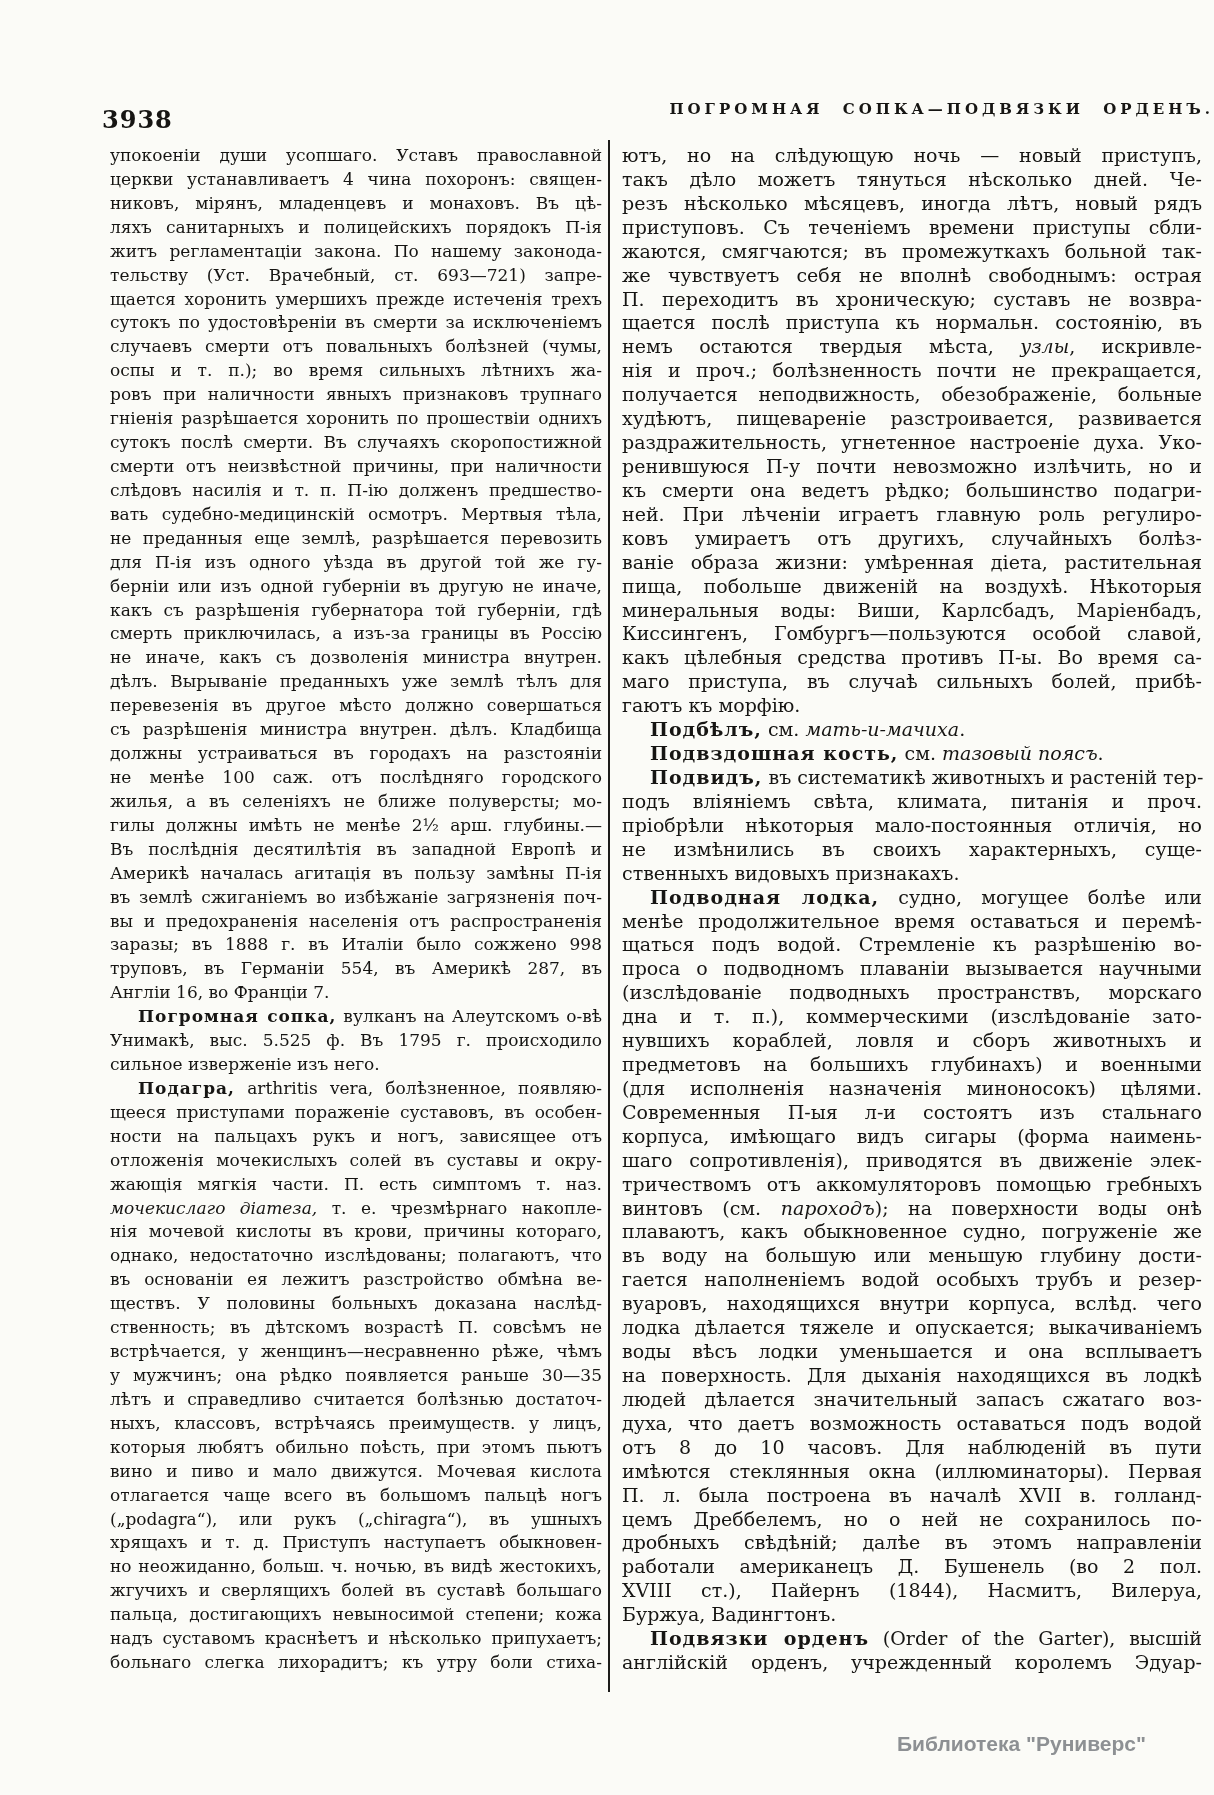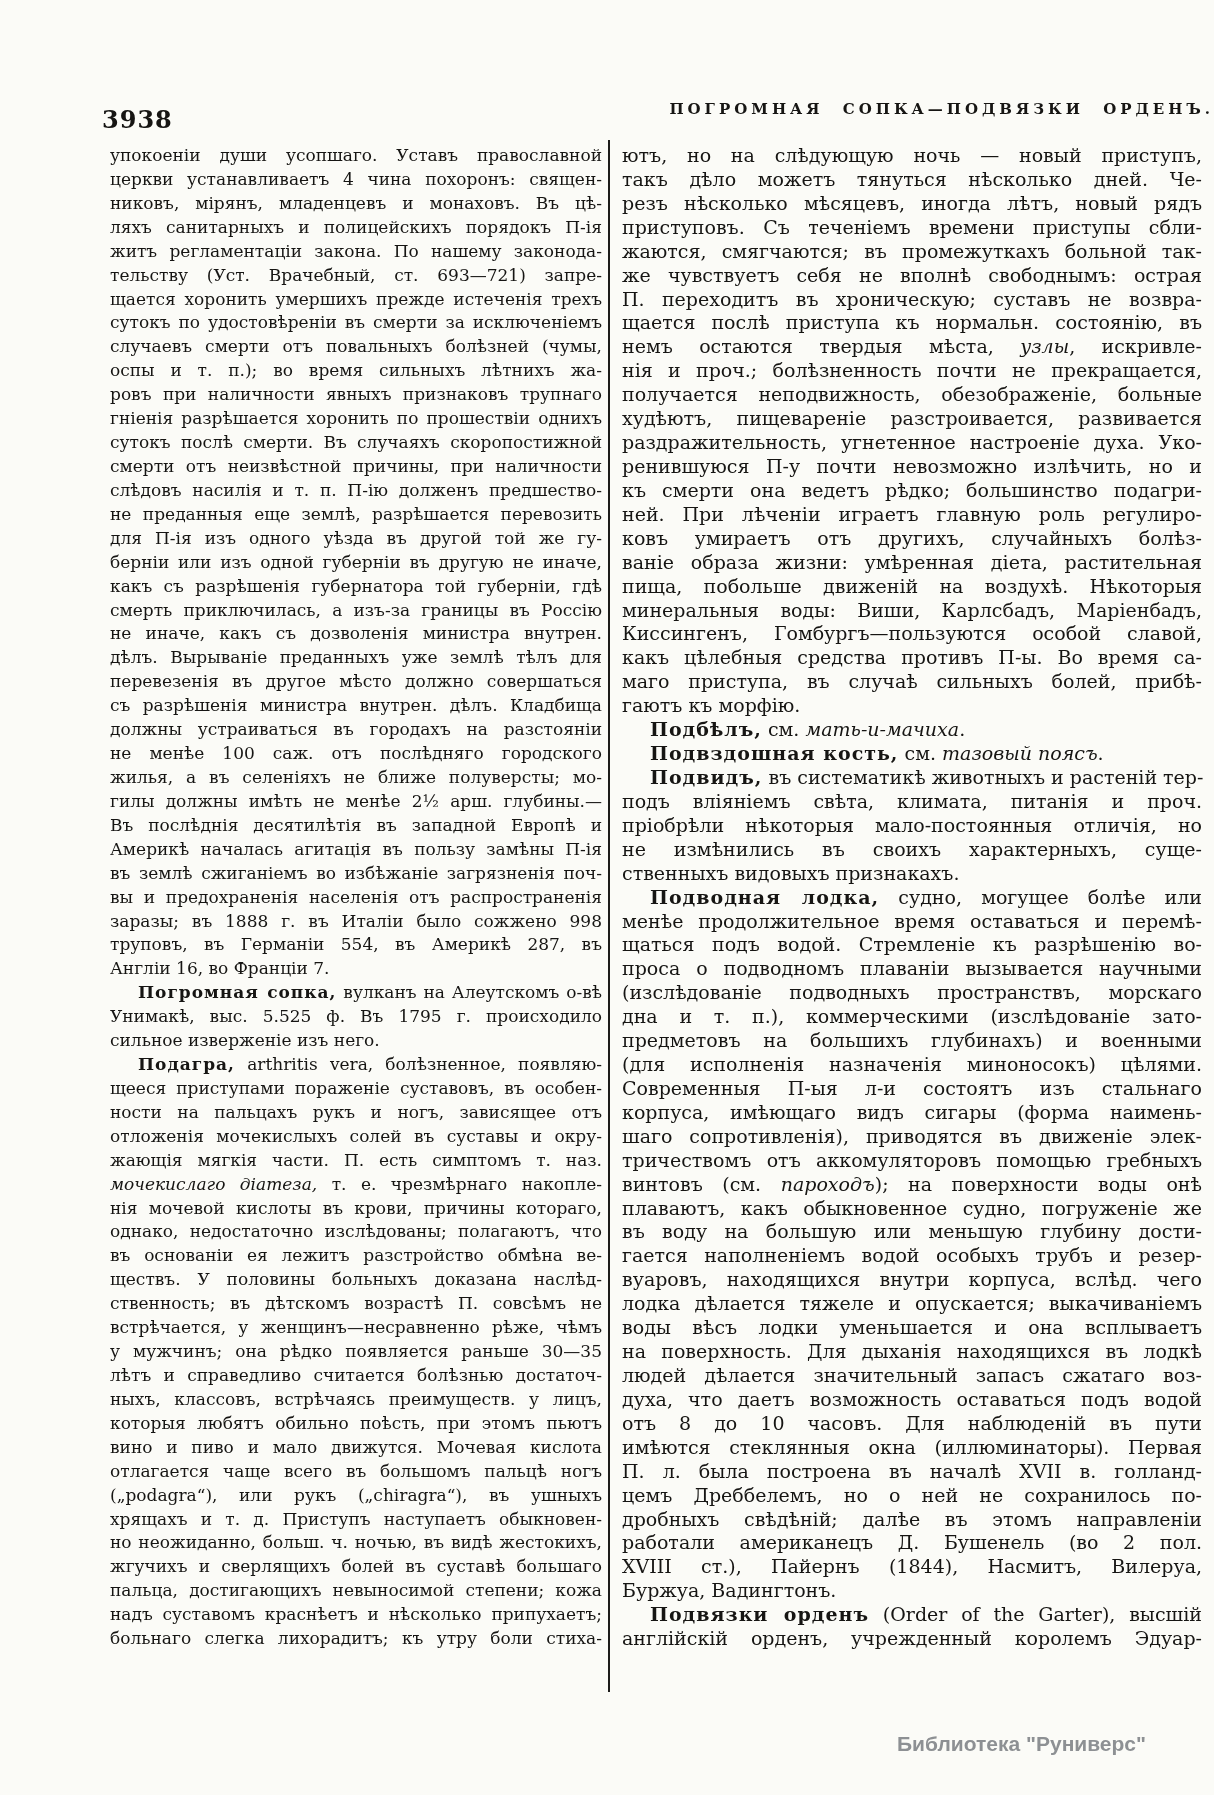--- a/index.html
+++ b/index.html
@@ -59,20 +59,21 @@
       <div class="line"><span class="s-n">тельству (Уст. Врачебный, ст. 693—721) запре-</span></div>
       <div class="line"><span class="s-n">щается хоронить умершихъ прежде истеченія трехъ</span></div>
       <div class="line"><span class="s-n">сутокъ по удостовѣреніи въ смерти за исключеніемъ</span></div>
       <div class="line"><span class="s-n">случаевъ смерти отъ повальныхъ болѣзней (чумы,</span></div>
       <div class="line"><span class="s-n">оспы и т. п.); во время сильныхъ лѣтнихъ жа-</span></div>
       <div class="line"><span class="s-n">ровъ при наличности явныхъ признаковъ трупнаго</span></div>
       <div class="line"><span class="s-n">гніенія разрѣшается хоронить по прошествіи однихъ</span></div>
       <div class="line"><span class="s-n">сутокъ послѣ смерти. Въ случаяхъ скоропостижной</span></div>
       <div class="line"><span class="s-n">смерти отъ неизвѣстной причины, при наличности</span></div>
       <div class="line"><span class="s-n">слѣдовъ насилія и т. п. П-ію долженъ предшество-</span></div>
+      <div class="line"><span class="s-n">вать судебно-медицинскій осмотръ. Мертвыя тѣла,</span></div>
       <div class="line"><span class="s-n">не преданныя еще землѣ, разрѣшается перевозить</span></div>
       <div class="line"><span class="s-n">для П-ія изъ одного уѣзда въ другой той же гу-</span></div>
       <div class="line"><span class="s-n">берніи или изъ одной губерніи въ другую не иначе,</span></div>
       <div class="line"><span class="s-n">какъ съ разрѣшенія губернатора той губерніи, гдѣ</span></div>
       <div class="line"><span class="s-n">смерть приключилась, а изъ-за границы въ Россію</span></div>
       <div class="line"><span class="s-n">не иначе, какъ съ дозволенія министра внутрен.</span></div>
       <div class="line"><span class="s-n">дѣлъ. Вырываніе преданныхъ уже землѣ тѣлъ для</span></div>
       <div class="line"><span class="s-n">перевезенія въ другое мѣсто должно совершаться</span></div>
       <div class="line"><span class="s-n">съ разрѣшенія министра внутрен. дѣлъ. Кладбища</span></div>
       <div class="line"><span class="s-n">должны устраиваться въ городахъ на разстояніи</span></div>
@@ -147,20 +148,21 @@
       <div class="line"><span class="s-n">подъ вліяніемъ свѣта, климата, питанія и проч.</span></div>
       <div class="line"><span class="s-n">пріобрѣли нѣкоторыя мало-постоянныя отличія, но</span></div>
       <div class="line"><span class="s-n">не измѣнились въ своихъ характерныхъ, суще-</span></div>
       <div class="line last"><span class="s-n">ственныхъ видовыхъ признакахъ.</span></div>
       <div class="line indent"><span class="s-b">Подводная лодка,</span><span class="s-n"> судно, могущее болѣе или</span></div>
       <div class="line"><span class="s-n">менѣе продолжительное время оставаться и перемѣ-</span></div>
       <div class="line"><span class="s-n">щаться подъ водой. Стремленіе къ разрѣшенію во-</span></div>
       <div class="line"><span class="s-n">проса о подводномъ плаваніи вызывается научными</span></div>
       <div class="line"><span class="s-n">(изслѣдованіе подводныхъ пространствъ, морскаго</span></div>
       <div class="line"><span class="s-n">дна и т. п.), коммерческими (изслѣдованіе зато-</span></div>
+      <div class="line"><span class="s-n">нувшихъ кораблей, ловля и сборъ животныхъ и</span></div>
       <div class="line"><span class="s-n">предметовъ на большихъ глубинахъ) и военными</span></div>
       <div class="line"><span class="s-n">(для исполненія назначенія миноносокъ) цѣлями.</span></div>
       <div class="line"><span class="s-n">Современныя П-ыя л-и состоятъ изъ стальнаго</span></div>
       <div class="line"><span class="s-n">корпуса, имѣющаго видъ сигары (форма наимень-</span></div>
       <div class="line"><span class="s-n">шаго сопротивленія), приводятся въ движеніе элек-</span></div>
       <div class="line"><span class="s-n">тричествомъ отъ аккомуляторовъ помощью гребныхъ</span></div>
       <div class="line"><span class="s-n">винтовъ (см. </span><span class="s-i">пароходъ</span><span class="s-n">); на поверхности воды онѣ</span></div>
       <div class="line"><span class="s-n">плаваютъ, какъ обыкновенное судно, погруженіе же</span></div>
       <div class="line"><span class="s-n">въ воду на большую или меньшую глубину дости-</span></div>
       <div class="line"><span class="s-n">гается наполненіемъ водой особыхъ трубъ и резер-</span></div>

